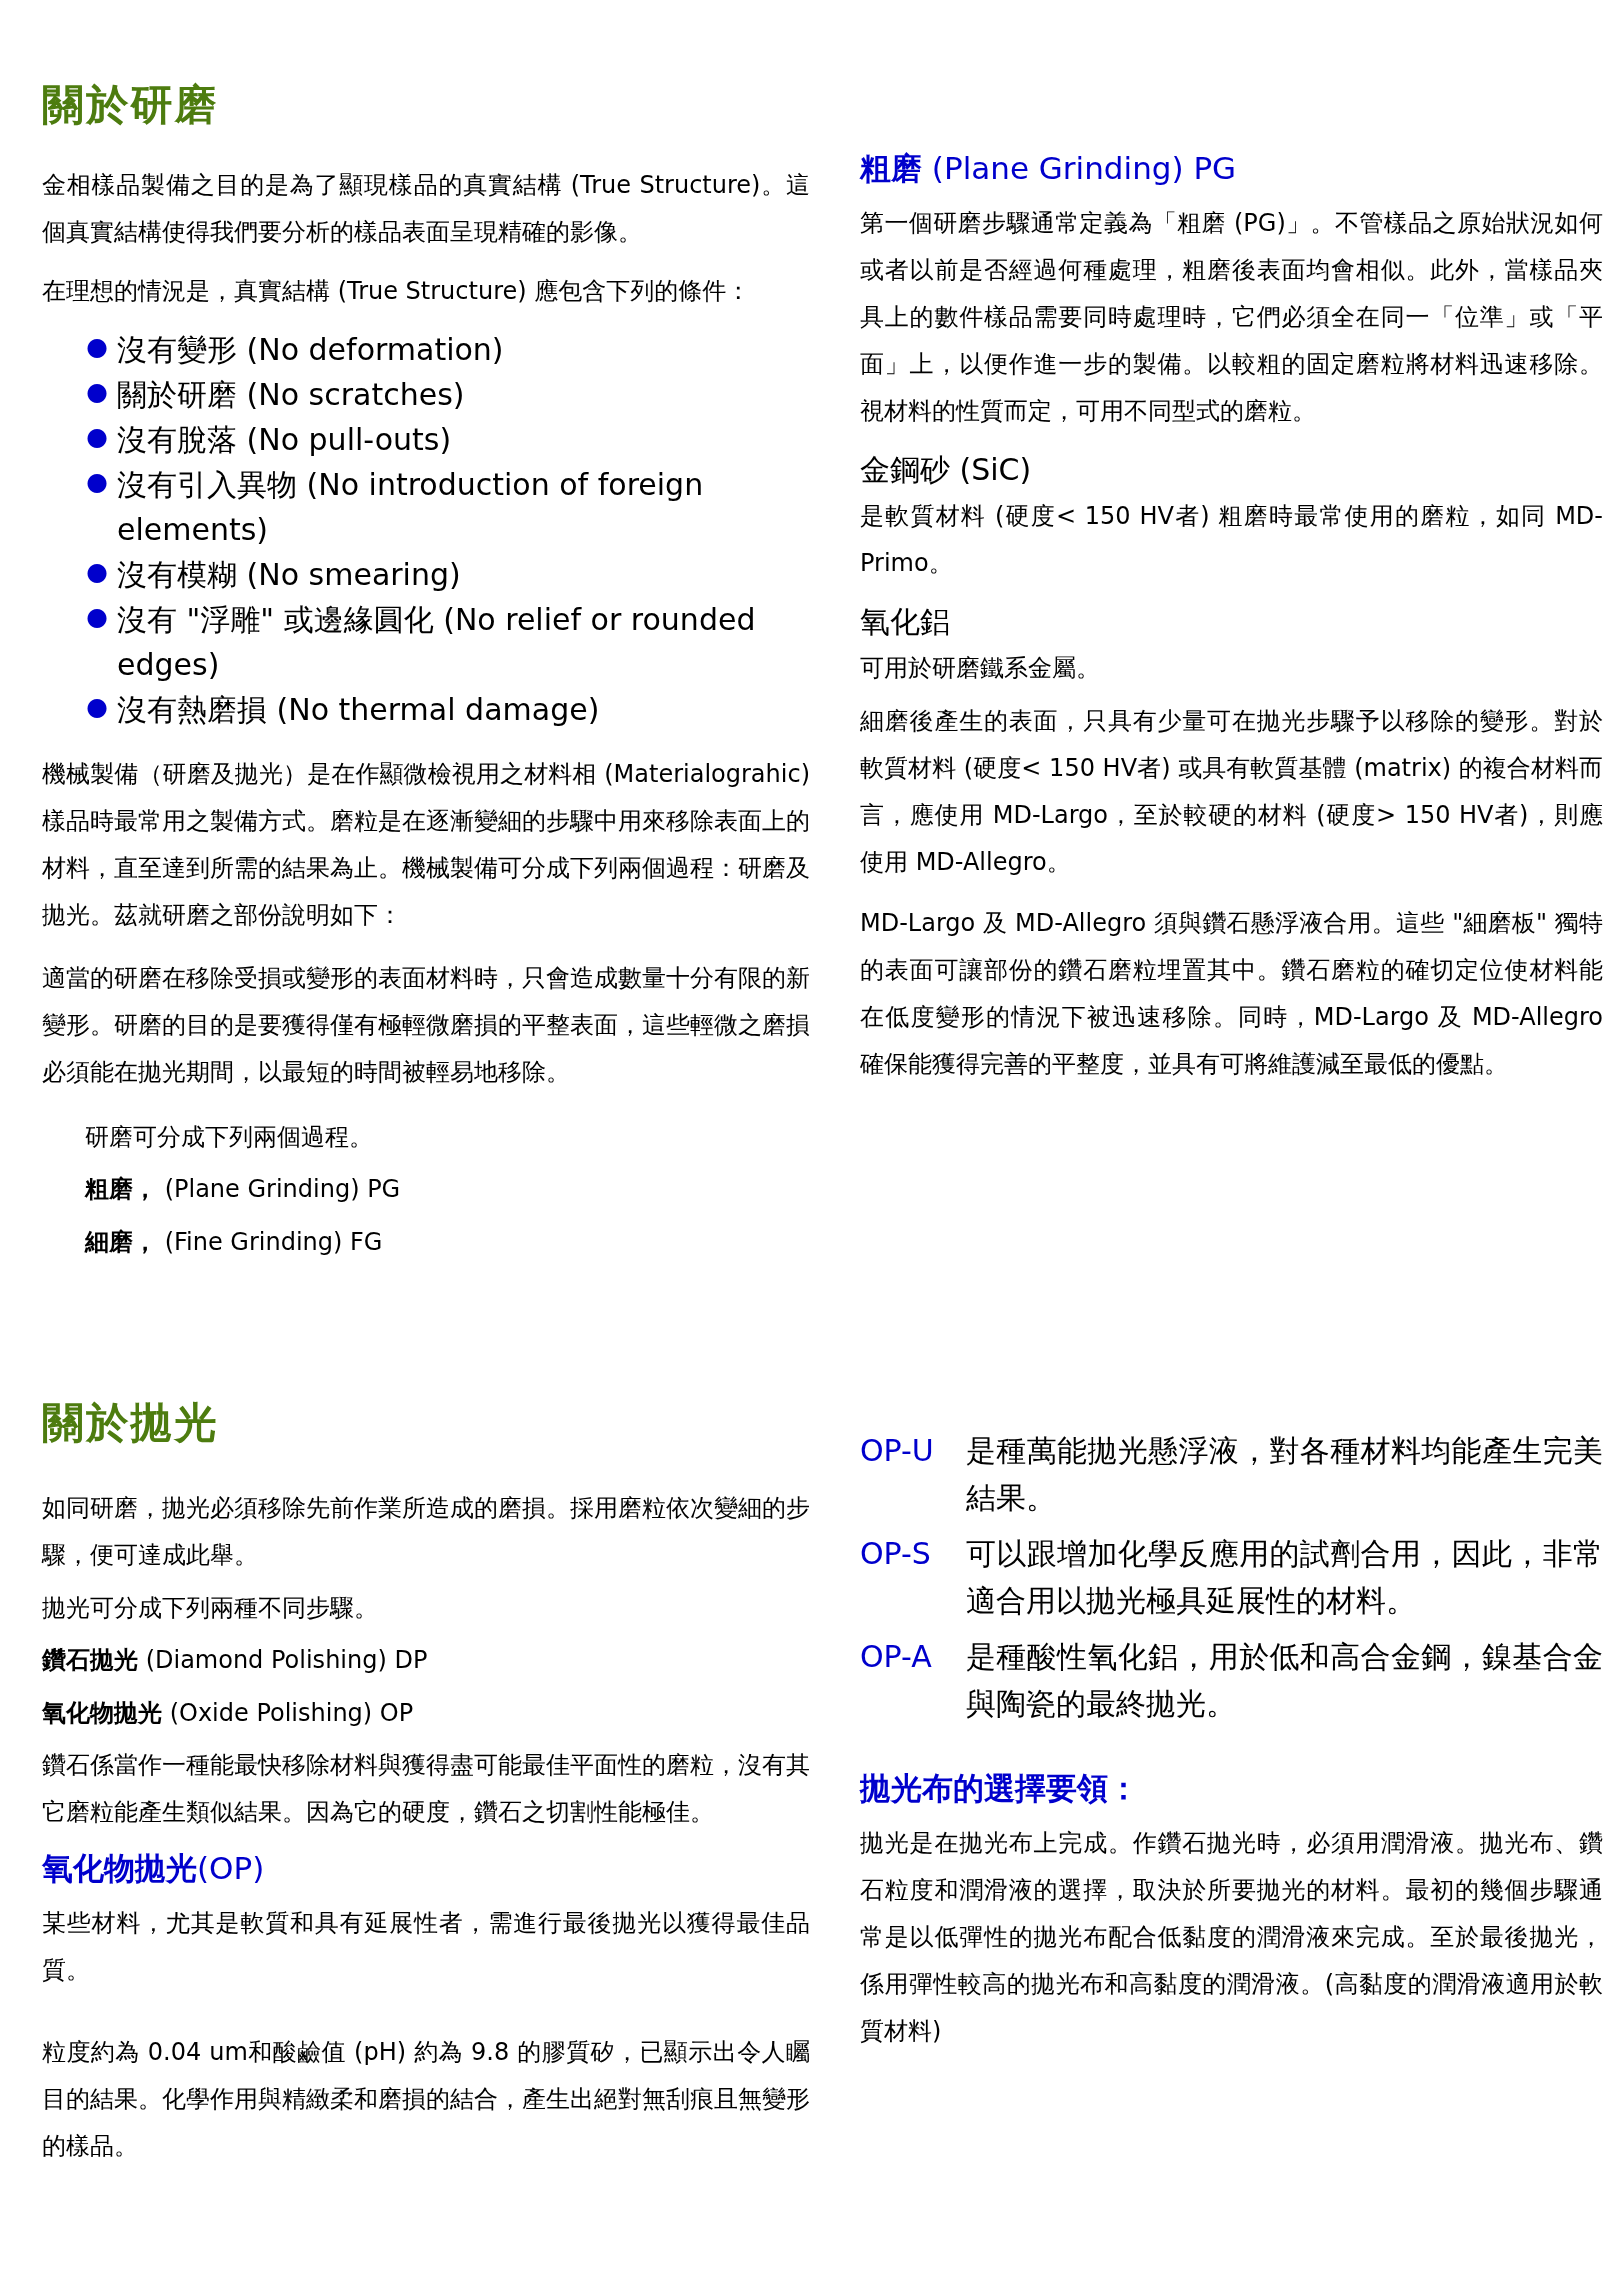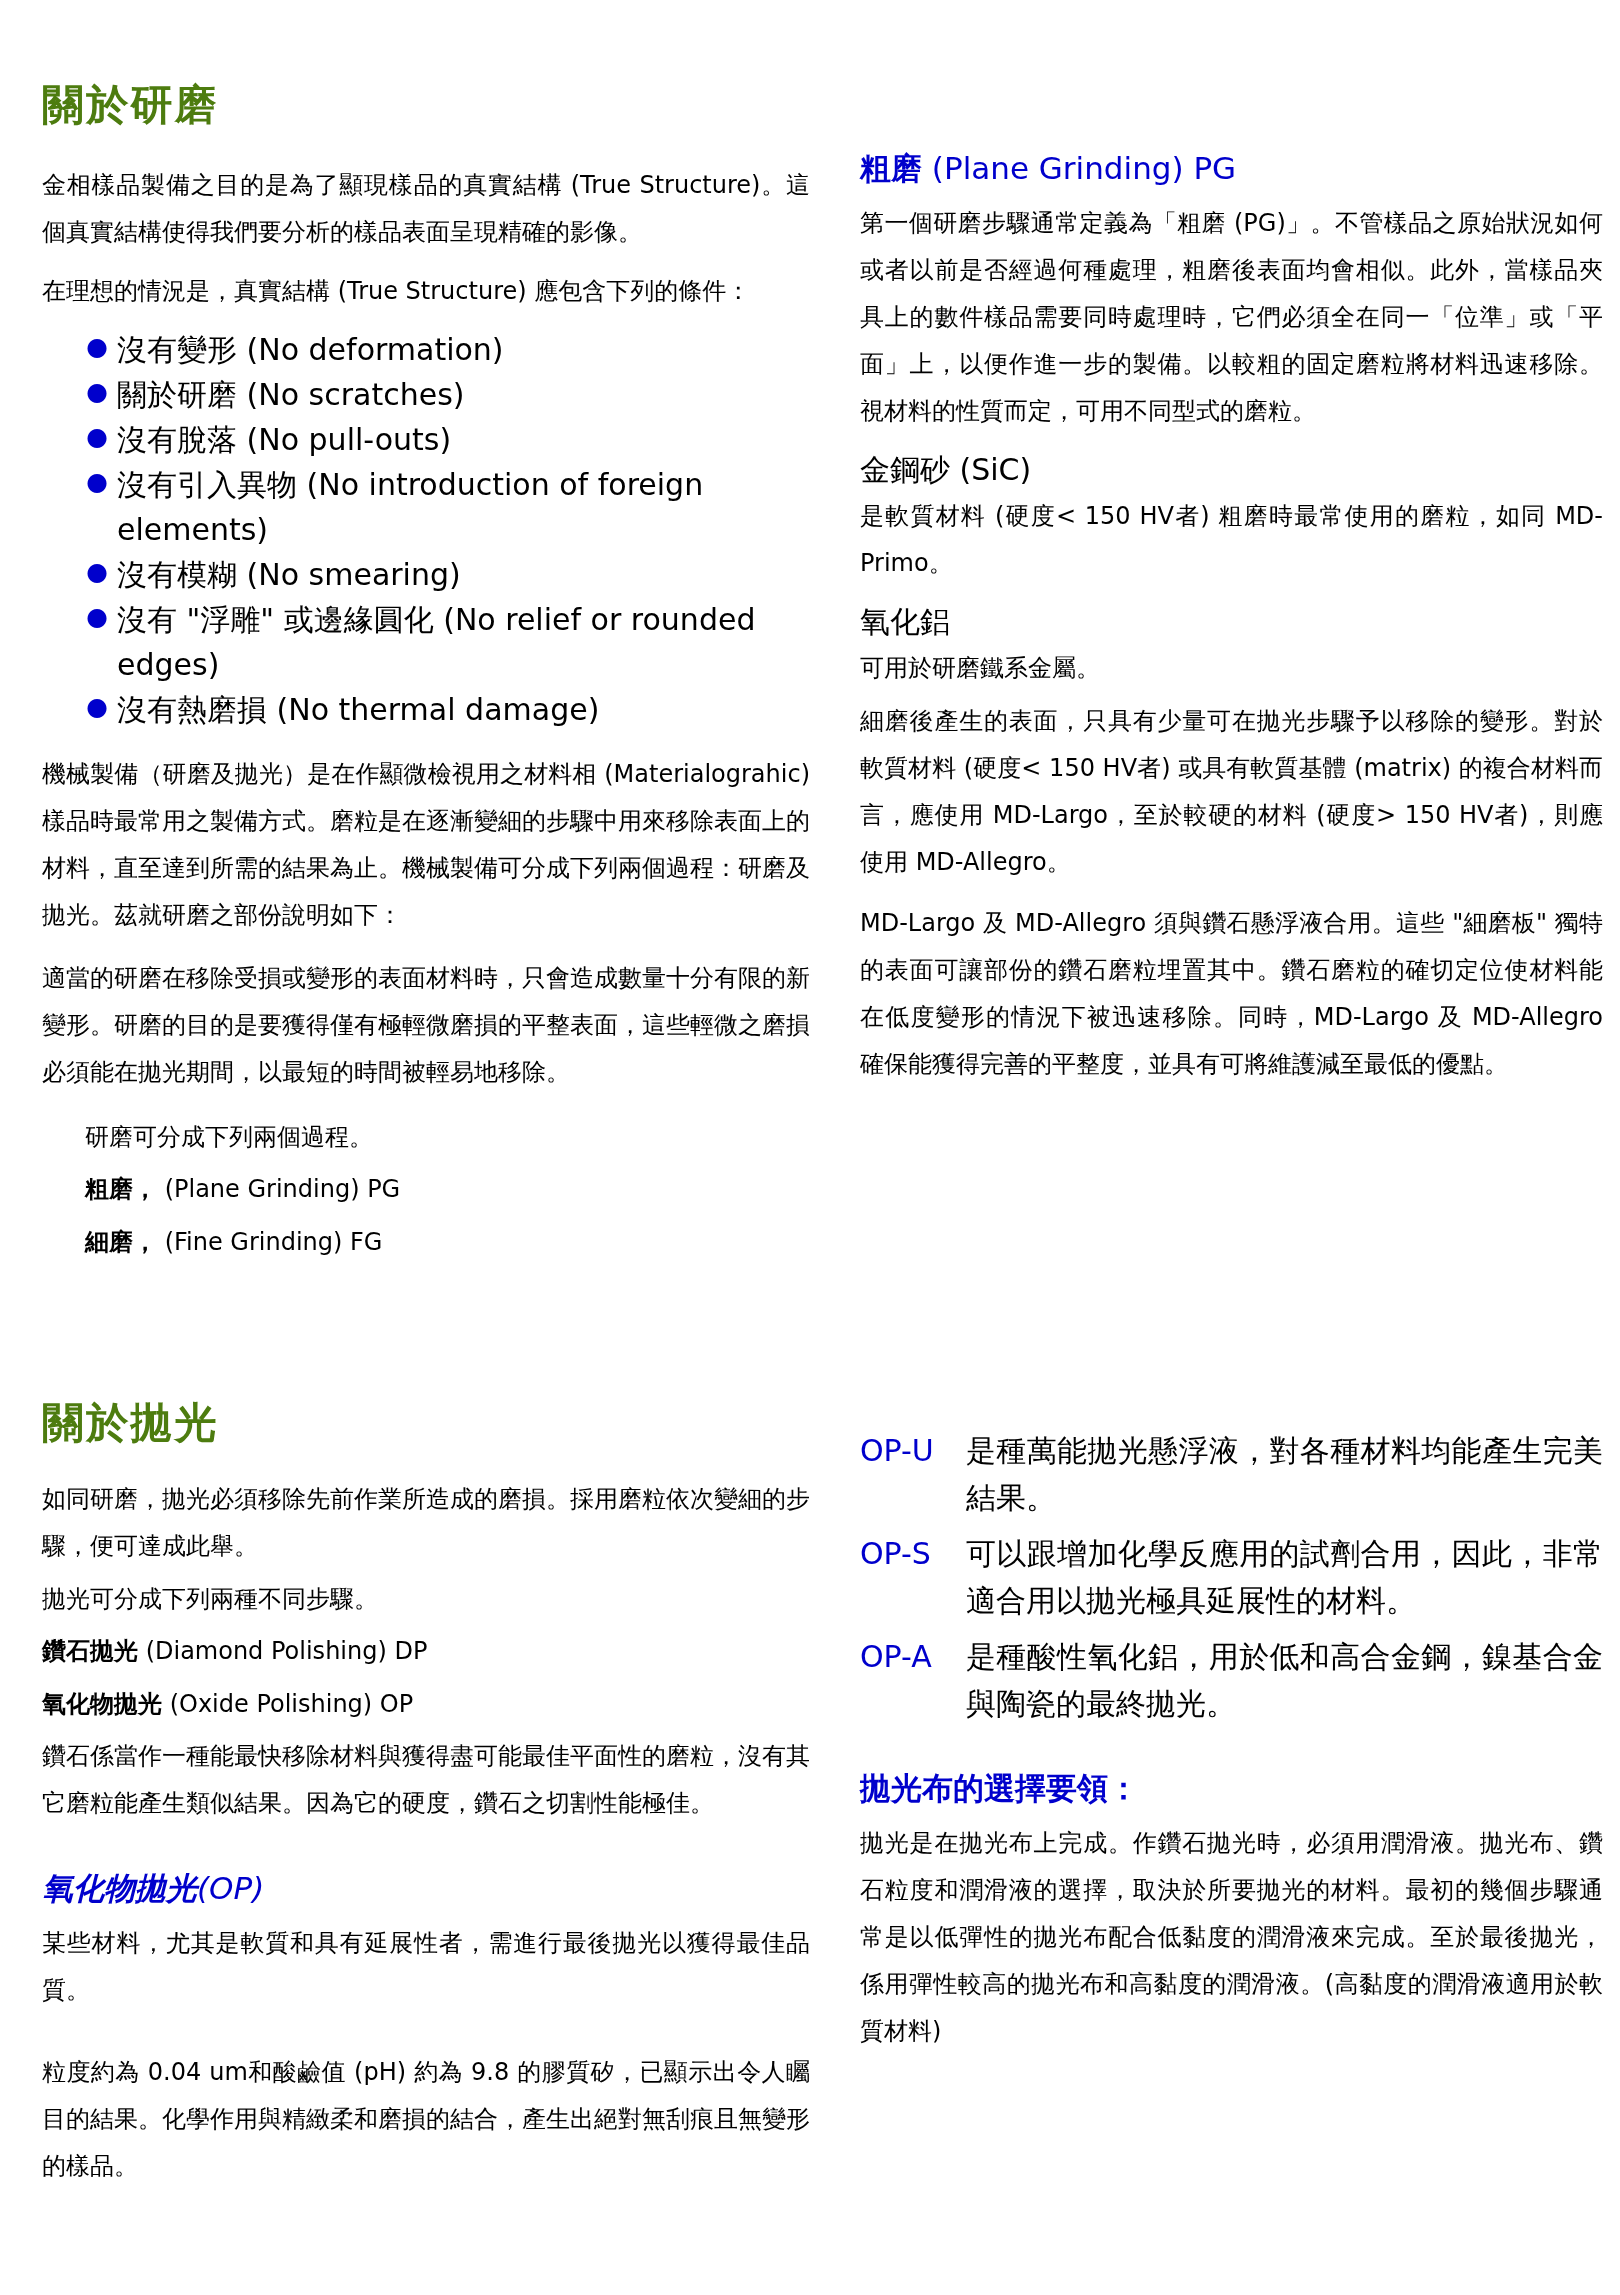--- a/index.html
+++ b/index.html
@@ -109,31 +109,31 @@
     <div>
       <p class="sub-name">氧化鋁</p>
       <p class="sub-desc just">可用於研磨鐵系金屬。</p>
     </div>
 
     <p class="body just" style="margin-bottom:14.3px;">細磨後產生的表面，只具有少量可在拋光步驟予以移除的變形。對於軟質材料 (硬度&lt; 150 HV者) 或具有軟質基體 (matrix) 的複合材料而言，應使用 MD-Largo，至於較硬的材料 (硬度&gt; 150 HV者)，則應使用 MD-Allegro。</p>
     <p class="body just">MD-Largo 及 MD-Allegro 須與鑽石懸浮液合用。這些 "細磨板" 獨特的表面可讓部份的鑽石磨粒埋置其中。鑽石磨粒的確切定位使材料能在低度變形的情況下被迅速移除。同時，MD-Largo 及 MD-Allegro 確保能獲得完善的平整度，並具有可將維護減至最低的優點。</p>
   </section>
 
   <section class="col" style="left:42px;top:1395px;width:768px;">
-    <h1 class="doc-title" style="margin-bottom:25px;">關於拋光</h1>
+    <h1 class="doc-title" style="margin-bottom:34px;">關於拋光</h1>
 
     <p class="body just tight">如同研磨，拋光必須移除先前作業所造成的磨損。採用磨粒依次變細的步驟，便可達成此舉。</p>
     <p class="body tight">拋光可分成下列兩種不同步驟。</p>
 
     <p class="body step"><span class="b">鑽石拋光</span><span> (Diamond Polishing) DP</span></p>
     <p class="body step"><span class="b">氧化物拋光</span><span> (Oxide Polishing) OP</span></p>
 
     <p class="body just">鑽石係當作一種能最快移除材料與獲得盡可能最佳平面性的磨粒，沒有其它磨粒能產生類似結果。因為它的硬度，鑽石之切割性能極佳。</p>
 
-    <h2 class="h2" style="margin-top:43px;font-style:italic;"><span class="b">氧化物拋光</span><span class="n">(OP)</span></h2>
+    <h2 class="h2" style="margin-top:14px;"><span class="b">氧化物拋光</span><span class="n">(OP)</span></h2>
     <p class="body just">某些材料，尤其是軟質和具有延展性者，需進行最後拋光以獲得最佳品質。</p>
 
     <p class="body just" style="margin-top:35px;">粒度約為 0.04 um和酸鹼值 (pH) 約為 9.8 的膠質矽，已顯示出令人矚目的結果。化學作用與精緻柔和磨損的結合，產生出絕對無刮痕且無變形的樣品。</p>
   </section>
 
   <section class="col" style="left:860px;top:1427px;width:743px;">
     <div class="op-row">
       <span class="op-label">OP-U</span>
       <span class="op-desc just">是種萬能拋光懸浮液，對各種材料均能產生完美結果。</span>
     </div>

